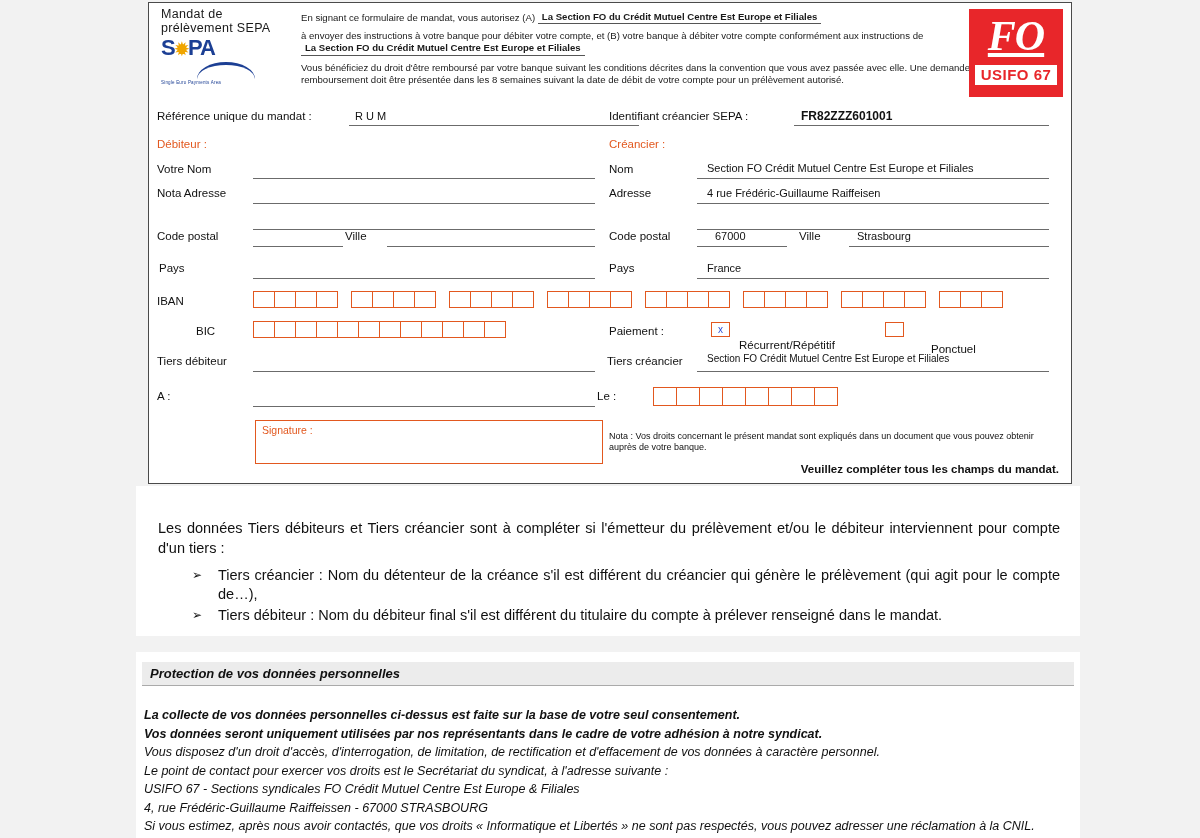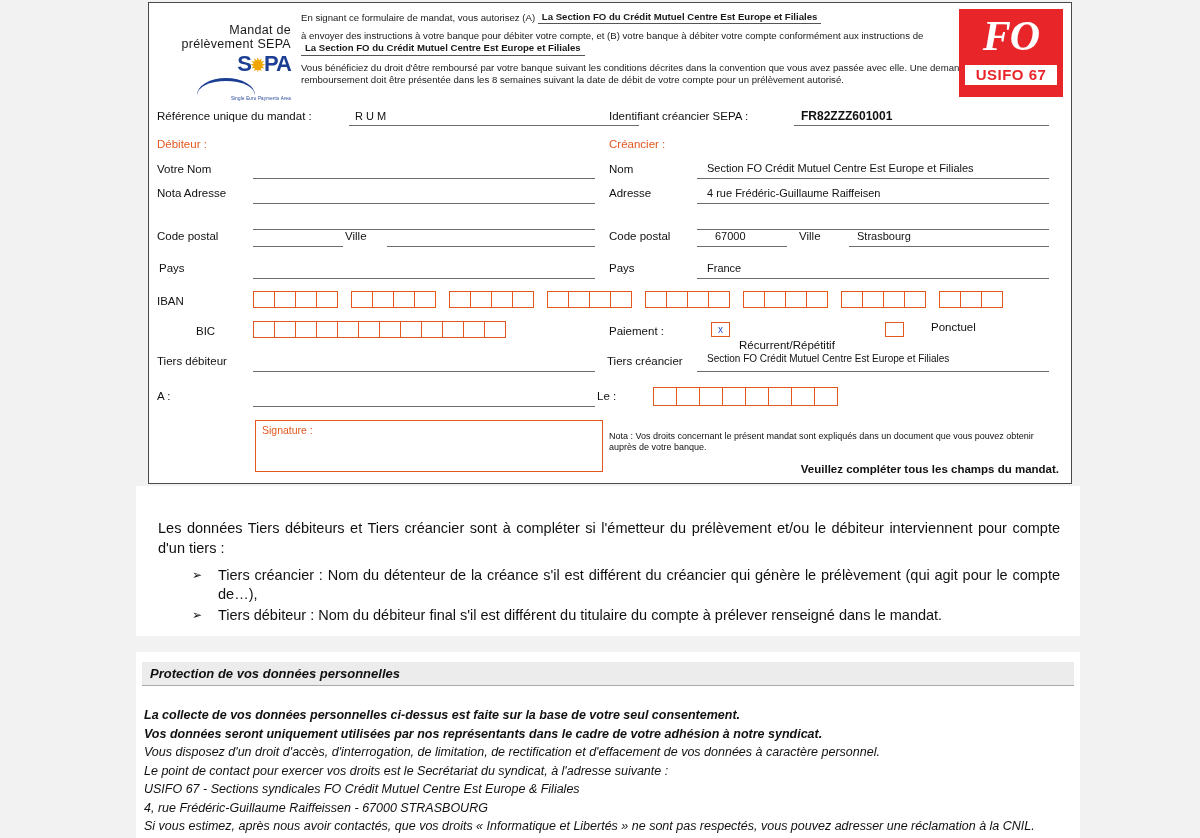--- a/index.html
+++ b/index.html
@@ -22,23 +22,23 @@
     top: 2px;
     width: 924px;
     height: 482px;
     border: 1px solid #4a4a4a;
     background: #fff;
     box-sizing: border-box;
   }
   .sepa-logo {
     position: absolute;
     left: 12px;
-    top: 20px;
+    top: 4px;
     width: 130px;
-    text-align: right;
+    text-align: left;
   }
   .sepa-title {
     font-size: 12.5px;
     color: #1a1a1a;
     line-height: 14px;
     letter-spacing: .3px;
   }
   .sepa-mark {
     font-size: 22px;
     font-weight: bold;
@@ -80,26 +80,27 @@
     padding: 0 4px;
     font-weight: bold;
     font-size: 9.6px;
     text-align: left;
     vertical-align: bottom;
   }
   .fo-logo {
     position: absolute;
     right: 8px;
     top: 6px;
-    width: 104px;
+    width: 94px;
     height: 88px;
     background: #e8262a;
     color: #ffffff;
     text-align: center;
     box-sizing: border-box;
+    text-decoration: underline;
   }
   .fo-logo .fo {
     font-family: "Liberation Serif", serif;
     font-weight: bold;
     font-style: italic;
     font-size: 42px;
     line-height: 54px;
     letter-spacing: -1px;
   }
   .fo-logo .usifo {
@@ -150,21 +151,21 @@
     text-align: center;
     font-size: 10px;
     color: #2b4fd8;
     line-height: 14px;
   }
   .sig-box {
     position: absolute;
     left: 106px;
     top: 417px;
     width: 348px;
-    height: 52px;
+    height: 44px;
     border: 1.5px solid #e2581f;
     box-sizing: border-box;
   }
   .sig-label {
     position: absolute;
     left: 6px; top: 3px;
     font-size: 10.5px;
     color: #e2581f;
   }
   .nota {
@@ -399,21 +400,21 @@
       <div class="bx"></div>
       <div class="bx"></div>
       <div class="bx"></div>
       <div class="bx"></div>
     </div>
 
     <div class="row-label" style="left:460px; top:322px;">Paiement :</div>
     <div class="chk" style="left:562px; top:319px;">x</div>
     <div class="row-label" style="left:590px; top:336px;">Récurrent/Répétitif</div>
     <div class="chk" style="left:736px; top:319px;"></div>
-    <div class="row-label" style="left:764px; top:318px;padding-left:18px;">Ponctuel</div>
+    <div class="row-label" style="left:764px; top:340px;padding-left:18px;">Ponctuel</div>
 
     <div class="row-label" style="left:8px; top:352px;">Tiers débiteur</div>
     <div class="line" style="left:104px; top:368px; width:342px;"></div>
     <div class="val" style="left:112px; top:352px;"></div>
 
     <div class="row-label" style="left:458px; top:352px;">Tiers créancier</div>
     <div class="line" style="left:548px; top:368px; width:352px;"></div>
     <div class="val small" style="left:558px; top:350px;">Section FO Crédit Mutuel Centre Est Europe et Filiales</div>
 
     <div class="row-label" style="left:8px; top:387px;">A :</div>

